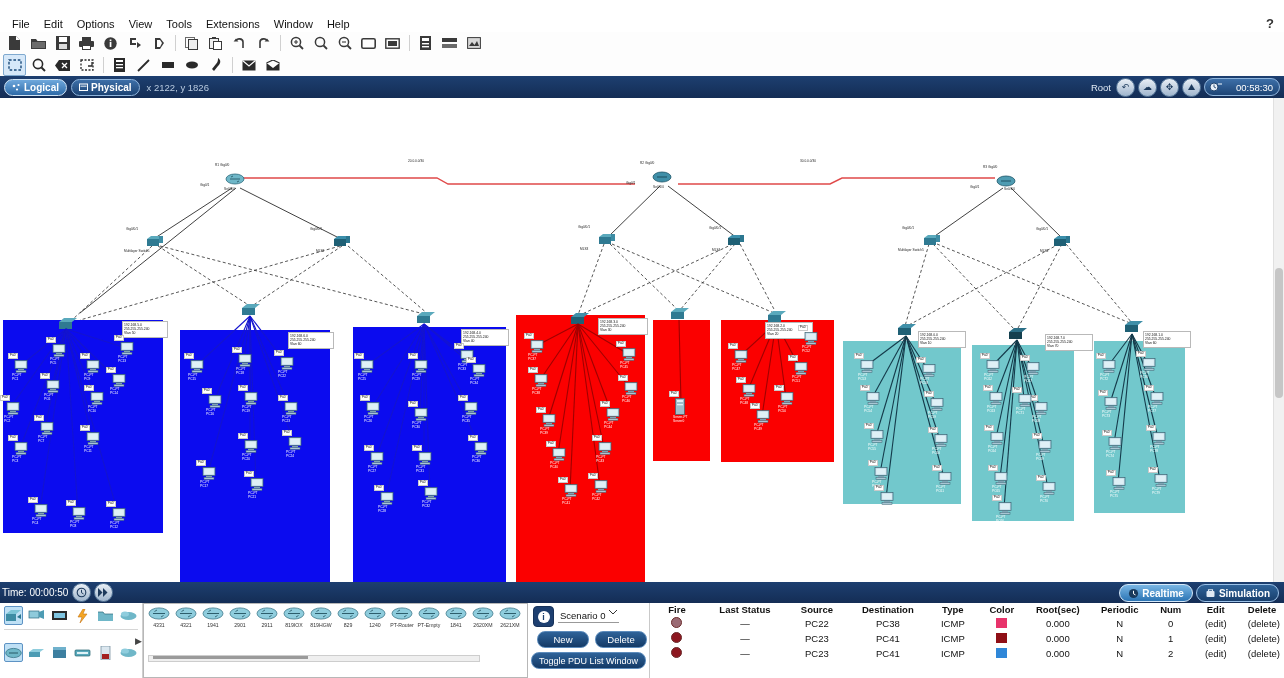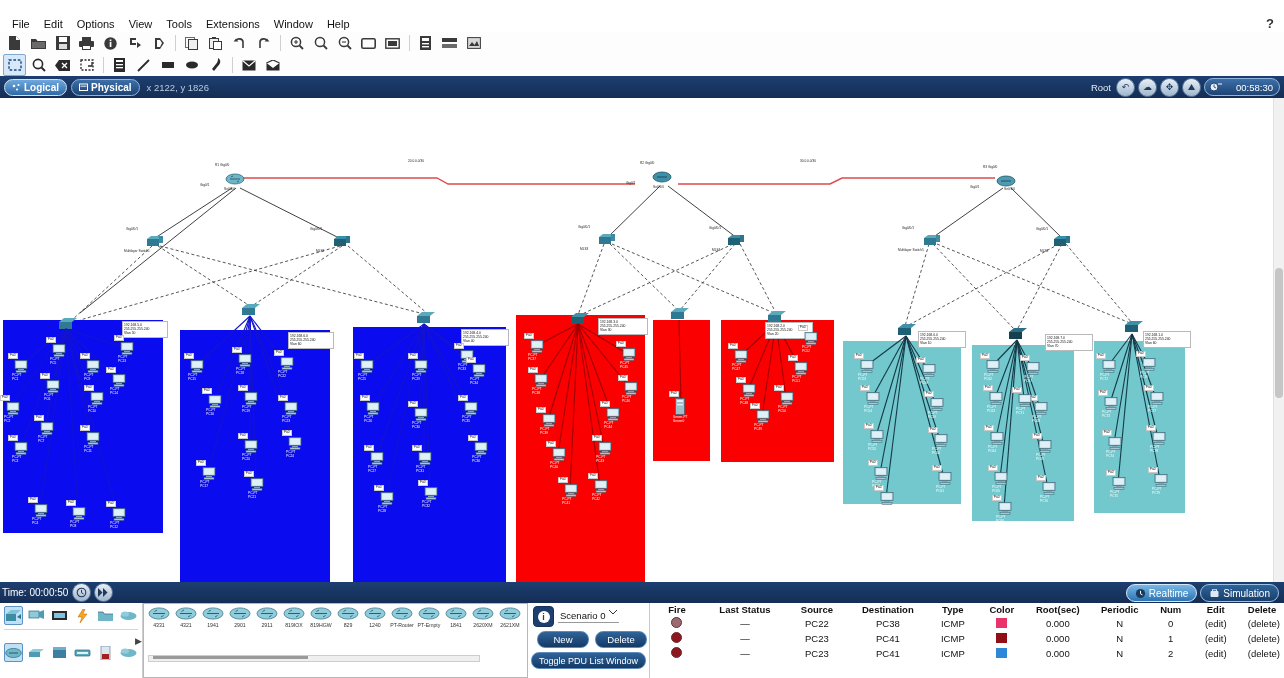--- a/index.html
+++ b/index.html
@@ -120,21 +120,21 @@
   .simbar{
     position:absolute;left:0;top:582px;width:1284px;height:21px;
     background:linear-gradient(180deg,#1d3f70 0%,#142d55 100%);
     display:flex;align-items:center;
   }
   .sim-time{font-size:10px;color:#ffffff;margin-left:2px;}
   .sim-right{position:absolute;right:5px;top:2px;display:flex;gap:3px;}
   .simpill{
     height:16px;border-radius:9px;border:1px solid #9cc2e8;
     display:inline-flex;align-items:center;gap:3px;padding:0 8px;
-    font-size:10px;font-weight:normal;color:#fff;
+    font-size:10px;font-weight:bold;color:#fff;
     background:linear-gradient(180deg,#2f6399,#183f6d);
   }
   .simpill.on{background:linear-gradient(180deg,#79b6e4,#2b74b4);border-color:#d5e9fa;}
 
   
   .bottom{position:absolute;left:0;top:603px;width:1284px;height:75px;background:#ffffff;}
 
   .devpanel{position:absolute;left:0;top:0;width:142px;height:75px;background:#ffffff;border-right:1px solid #cfcfcf;}
   .devrow{display:flex;align-items:center;gap:4px;padding:3px 4px;}
   .devcell{width:19px;height:17px;display:flex;align-items:center;justify-content:center;border:1px solid transparent;border-radius:2px;}

